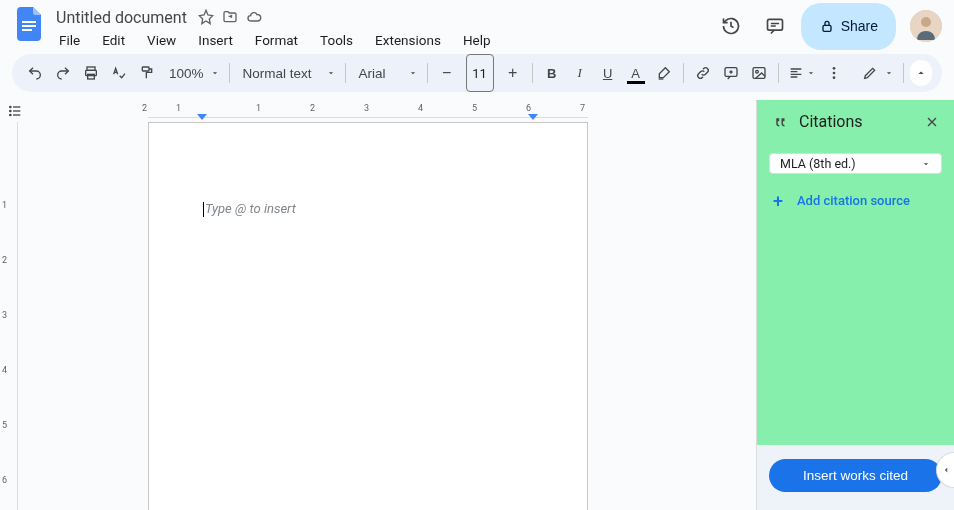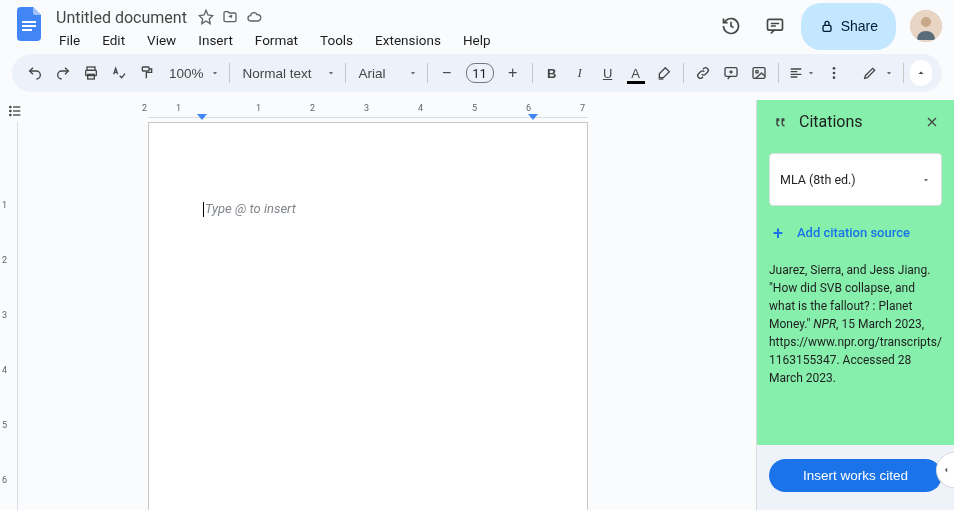--- a/index.html
+++ b/index.html
@@ -19,21 +19,21 @@
 .hr-icon { width: 36px; height: 36px; border-radius: 18px; display: flex; align-items: center; justify-content: center; color: #444746; cursor: pointer; }
 .share-btn { display: flex; align-items: center; gap: 6px; background: #c2e7ff; border: none; border-radius: 20px; padding: 0 18px; height: 47px; font-size: 14px; font-weight: 500; color: #001d35; cursor: pointer; }
 .avatar { width: 32px; height: 32px; border-radius: 50%; background: #d8c8b8; margin-left: 6px; display: flex; align-items: center; justify-content: center; overflow: hidden; }
 
 
 .toolbar-wrap { padding: 0 12px 8px 12px; }
 .toolbar { background: #edf2fa; border-radius: 24px; height: 38px; display: flex; align-items: center; padding: 0 10px; gap: 2px; }
 .tb-btn { min-width: 26px; height: 26px; border: none; background: transparent; border-radius: 4px; display: flex; align-items: center; justify-content: center; color: #444746; cursor: pointer; font-size: 13px; padding: 0 3px; }
 .tb-sep { width: 1px; height: 20px; background: #c7c7c7; margin: 0 4px; }
 .tb-text { font-size: 13.5px; padding: 0 4px; }
-.fontsize-box { border: 1px solid #747775; border-radius: 9px; width: 28px; height: 20px; display: flex; align-items: center; justify-content: center; font-size: 13px; margin: 0 4px; }
+.fontsize-box { border: 1px solid #747775; border-radius: 4px; width: 28px; height: 38px; display: flex; align-items: center; justify-content: center; font-size: 13px; margin: 0 4px; }
 .tb-right { margin-left: auto; display: flex; align-items: center; gap: 2px; }
 .tb-caret { width: 22px; height: 26px; display: flex; align-items: center; justify-content: center; color: #444746; background: #fff; border-radius: 14px; border: none; cursor: pointer; }
 .chev-down { margin-left: 2px; }
 
 
 .main { display: flex; height: calc(510px - 54px - 46px); position: relative; }
 .vruler { width: 28px; background: #f9fbfd; border-right: none; position: relative; padding-top: 22px; }
 .vruler::before { content: ""; position: absolute; left: 17px; top: 22px; bottom: 0; width: 1px; background: #dadce0; }
 .vtick { position: absolute; left: 2px; font-size: 9px; color: #5f6368; }
 .outline-toggle { position: absolute; top: 0; left: 4px; width: 22px; height: 22px; display: flex; align-items: center; justify-content: center; cursor: pointer; color: #444746; }
@@ -44,21 +44,21 @@
 .margin-marker { position: absolute; top: 10px; width: 0; height: 0; border-left: 5px solid transparent; border-right: 5px solid transparent; border-top: 6px solid #4285f4; }
 .page { background: #fff; border: 1px solid #c7c7c7; width: 440px; margin-left: 120px; margin-top: 0; height: 440px; padding: 78px 54px; }
 .placeholder { color: #80868b; font-style: italic; font-size: 13px; }
 .cursor-bar { display: inline-block; width: 1px; height: 15px; background: #000; vertical-align: middle; margin-right: 1px; }
 
 
 .cite-panel { width: 198px; background: #86efac; border-left: 1px solid #dadce0; display: flex; flex-direction: column; }
 .cite-header { display: flex; align-items: center; gap: 10px; padding: 12px 14px; font-size: 16px; font-weight: 400; }
 .cite-header .close { margin-left: auto; cursor: pointer; color: #444746; }
 .cite-body { padding: 10px 12px; flex: 1; overflow-y: auto; }
-.style-select { width: 100%; border: 1px solid #dadce0; border-radius: 4px; background: #fff; padding: 18px 10px; font-size: 12.5px; display: flex; align-items: center; justify-content: space-between; cursor: pointer; margin-bottom: 14px; }
+.style-select { width: 100%; border: 1px solid #dadce0; border-radius: 4px; background: #fff; padding: 2px 10px; font-size: 12.5px; display: flex; align-items: center; justify-content: space-between; cursor: pointer; margin-bottom: 14px; }
 .add-source { display: flex; align-items: center; gap: 10px; color: #1a73e8; font-size: 13px; font-weight: 500; cursor: pointer; margin-bottom: 16px; padding: 2px 0; }
 .add-source .plus { font-size: 18px; width: 18px; text-align: center; }
 .citation-entry { font-size: 12px; line-height: 1.5; color: #1f1f1f; word-wrap: break-word; }
 .citation-entry em { font-style: italic; }
 .cite-footer { padding: 14px 12px 18px; background: #eef3fa; }
 .insert-works { width: 100%; background: #1a73e8; color: #fff; border: none; border-radius: 20px; padding: 9px 0; font-size: 13.5px; font-weight: 500; cursor: pointer; }
 
 
 .side-tab { position: absolute; right: 0; bottom: 22px; width: 18px; height: 36px; background: #fff; border: 1px solid #dadce0; border-right: none; border-radius: 18px 0 0 18px; display: flex; align-items: center; justify-content: center; cursor: pointer; color: #5f6368; }
 
@@ -329,23 +329,20 @@
       <div class="style-select">
         <span>MLA (8th ed.)</span>
         <svg width="10" height="10" viewBox="0 0 24 24" fill="#444746">
             <path d="M7 10l5 5 5-5z"></path>
           </svg>
       </div>
       <div class="add-source">
         <span class="plus">+</span>
         <span>Add citation source</span>
       </div>
-      <div class="citation-entry">
-        <span>Juarez, Sierra, and Jess Jiang. "How did SVB collapse, and what is the fallout? : Planet Money." </span><em>NPR</em><span>, 15 March 2023, https://www.npr.org/transcripts/1163155347. Accessed 28 March 2023.</span>
-      </div>
     </div>
     <div class="cite-footer">
       <button class="insert-works">Insert works cited</button>
     </div>
   </div>
 
   <div class="side-tab">
     <svg width="10" height="10" viewBox="0 0 24 24" fill="#5f6368">
         <path d="M15 6l-6 6 6 6z"></path>
       </svg>

